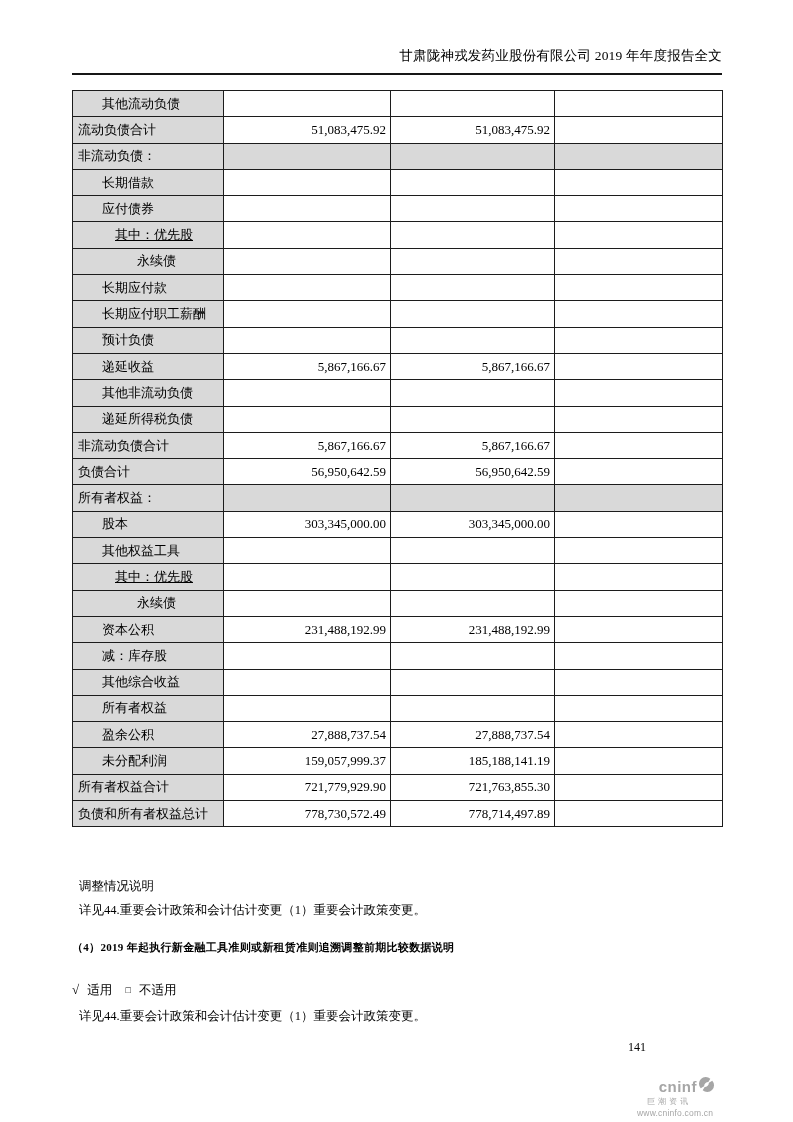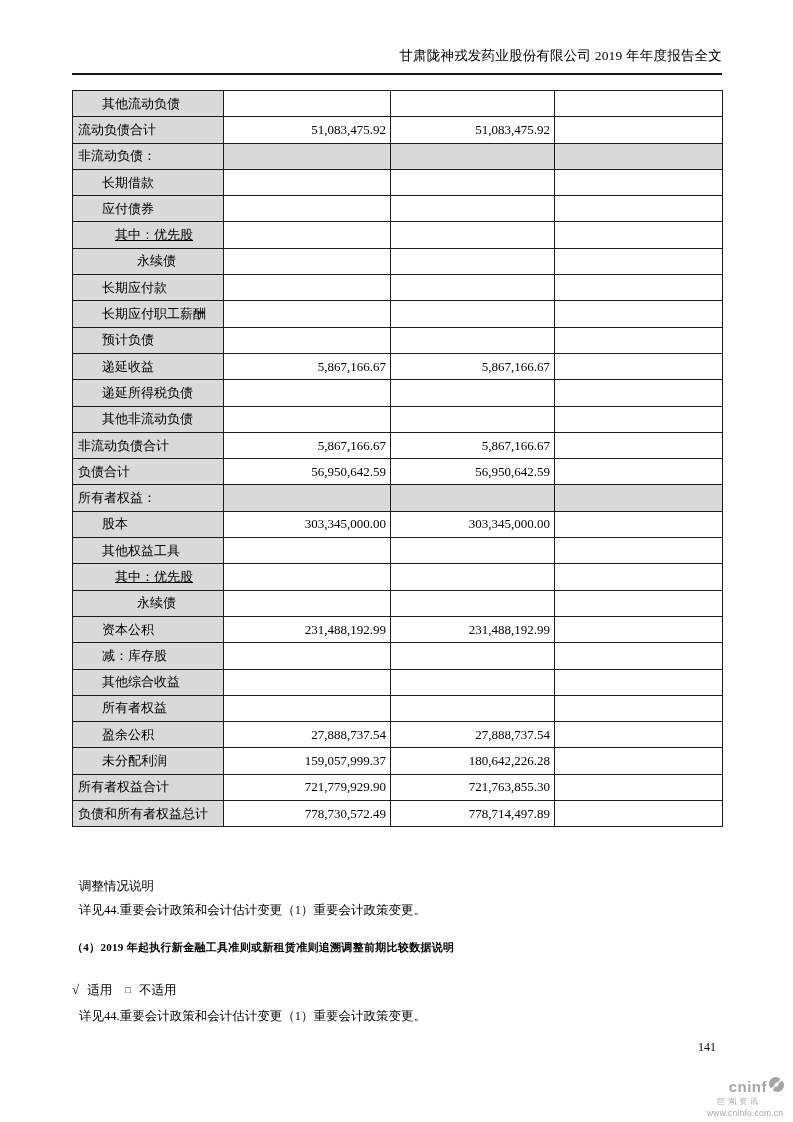--- a/index.html
+++ b/index.html
@@ -1,18 +1,18 @@
 <!DOCTYPE html>
 <html><head>
 <meta charset="utf-8">
 <style>
   html,body{margin:0;padding:0;background:#ffffff;}
   .page{
     position:relative;
-    width:793px;height:1122px;
+    width:723px;height:1122px;
     background:#ffffff;
     font-family:"Liberation Serif","DejaVu Serif",serif;
     color:#000;
     overflow:hidden;
   }
   
   .page-header{
     position:absolute;left:72px;top:47px;width:650px;
     text-align:right;font-size:13.5px;letter-spacing:.2px;
     padding-bottom:8px;border-bottom:2px solid #161616;
@@ -138,27 +138,27 @@
     <td class="num-cell"></td>
     <td class="num-cell"></td>
   </tr>
         <tr>
     <td class="label-cell ind-1">递延收益</td>
     <td class="num-cell">5,867,166.67</td>
     <td class="num-cell">5,867,166.67</td>
     <td class="num-cell"></td>
   </tr>
         <tr>
+    <td class="label-cell ind-1">其他非流动负债</td>
+    <td class="num-cell"></td>
+    <td class="num-cell"></td>
+    <td class="num-cell"></td>
+  </tr>
+        <tr>
     <td class="label-cell ind-1">递延所得税负债</td>
-    <td class="num-cell"></td>
-    <td class="num-cell"></td>
-    <td class="num-cell"></td>
-  </tr>
-        <tr>
-    <td class="label-cell ind-1">其他非流动负债</td>
     <td class="num-cell"></td>
     <td class="num-cell"></td>
     <td class="num-cell"></td>
   </tr>
         <tr>
     <td class="label-cell ind-0">非流动负债合计</td>
     <td class="num-cell">5,867,166.67</td>
     <td class="num-cell">5,867,166.67</td>
     <td class="num-cell"></td>
   </tr>
@@ -224,21 +224,21 @@
   </tr>
         <tr>
     <td class="label-cell ind-1">盈余公积</td>
     <td class="num-cell">27,888,737.54</td>
     <td class="num-cell">27,888,737.54</td>
     <td class="num-cell"></td>
   </tr>
         <tr>
     <td class="label-cell ind-1">未分配利润</td>
     <td class="num-cell">159,057,999.37</td>
-    <td class="num-cell">180,642,226.28</td>
+    <td class="num-cell">185,188,141.19</td>
     <td class="num-cell"></td>
   </tr>
         <tr>
     <td class="label-cell ind-0">所有者权益合计</td>
     <td class="num-cell">721,779,929.90</td>
     <td class="num-cell">721,763,855.30</td>
     <td class="num-cell"></td>
   </tr>
         <tr>
     <td class="label-cell ind-0">负债和所有者权益总计</td>

